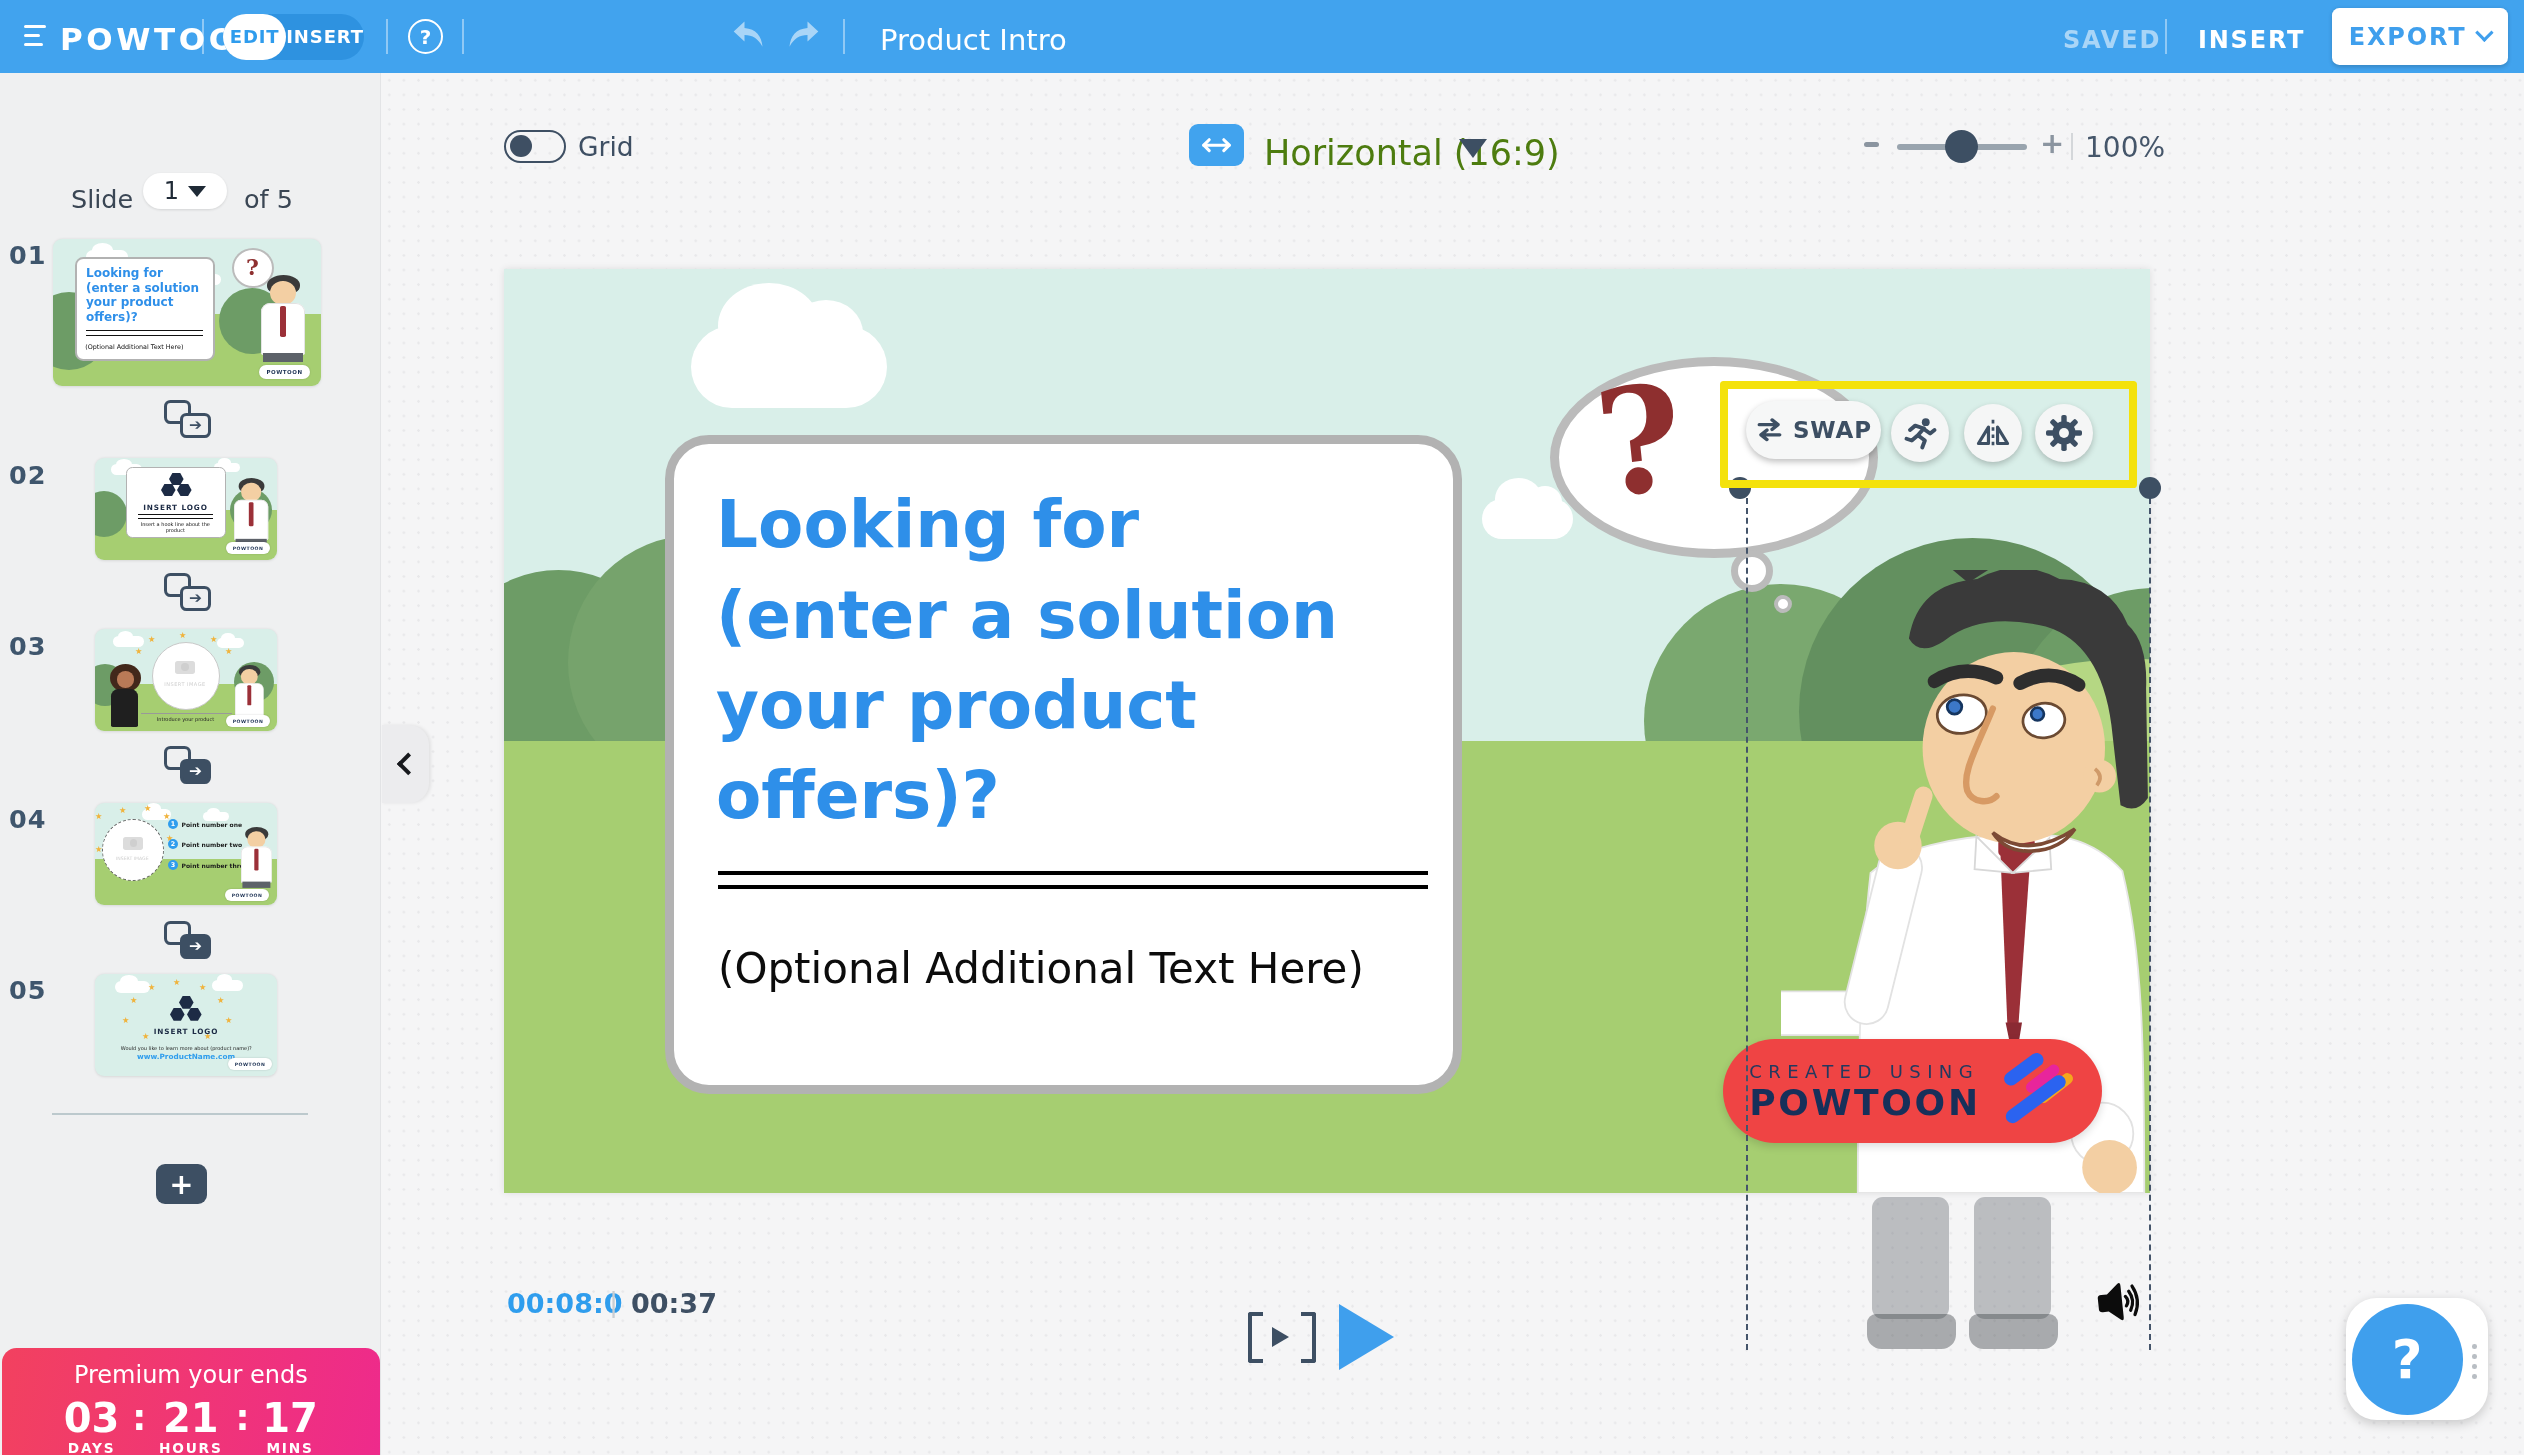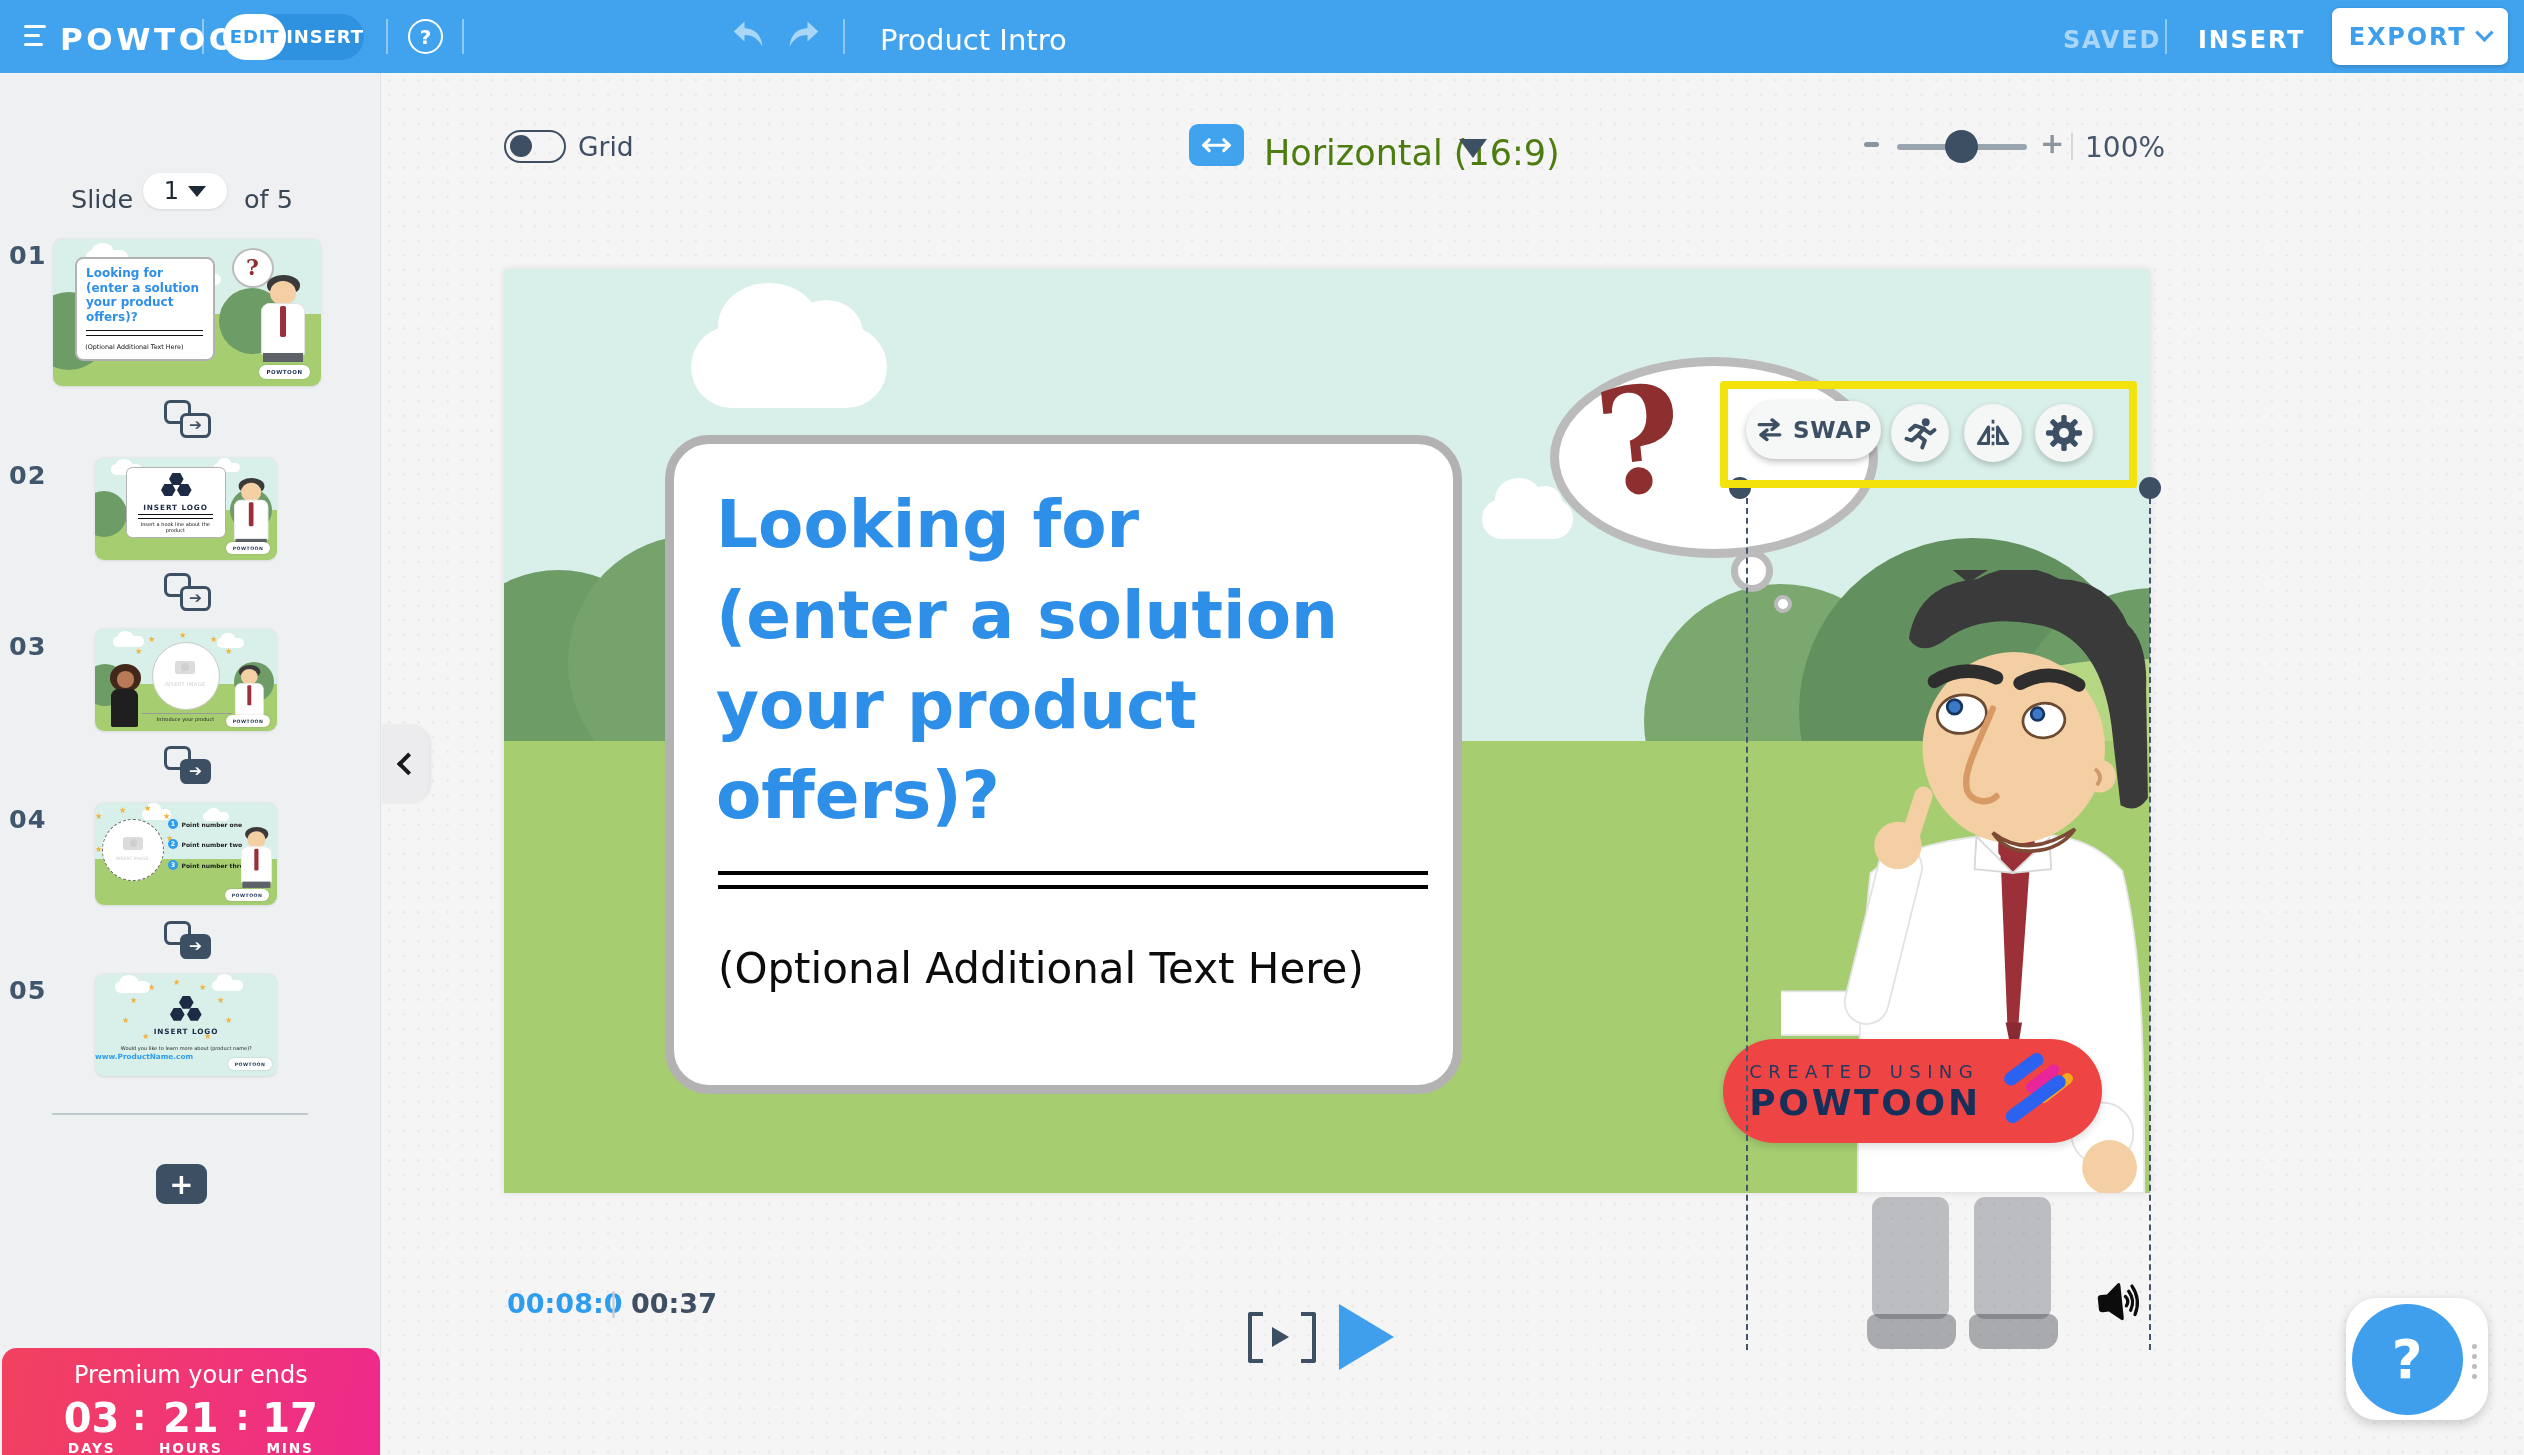--- a/index.html
+++ b/index.html
@@ -330,21 +330,21 @@
         <i class="star" style="left:122px;top:22px">★</i>
         <i class="star" style="left:27px;top:42px">★</i>
         <i class="star" style="left:130px;top:42px">★</i>
         <i class="star" style="left:47px;top:58px">★</i>
         <i class="star" style="left:109px;top:58px">★</i>
       <i class="hex" style="left:84px;top:22px"></i>
         <i class="hex" style="left:75px;top:34px"></i>
         <i class="hex" style="left:92px;top:34px"></i>
       <div class="abs" style="left:0;top:53px;width:182px;text-align:center;font-size:7.3px;font-weight:700;letter-spacing:0.9px;color:#1d2b45">INSERT LOGO</div>
       <div class="abs" style="left:12.8px;top:71px;width:157px;text-align:center;font-size:5px;color:#222">Would you like to learn more about (product name)?</div>
-      <div class="abs" style="left:0;top:78px;width:182px;font-size:7.3px;font-weight:700;color:#2f9ded">www.ProductName.com</div>
+      <div class="abs" style="left:0;top:78px;width:182px;text-align:center;font-size:7.3px;font-weight:700;color:#2f9ded">www.ProductName.com</div>
       <div class="wm" style="left:133px;top:84px;width:44px;height:12px;font-size:4.6px">POWTOON</div>
     </div>
 
     <div class="side-div"></div>
     <div class="addbtn">+</div>
 
     <div class="trialcard">
       <div class="trialtop">
         <div class="hd">Premium your ends</div>
         <div class="cntrow">

